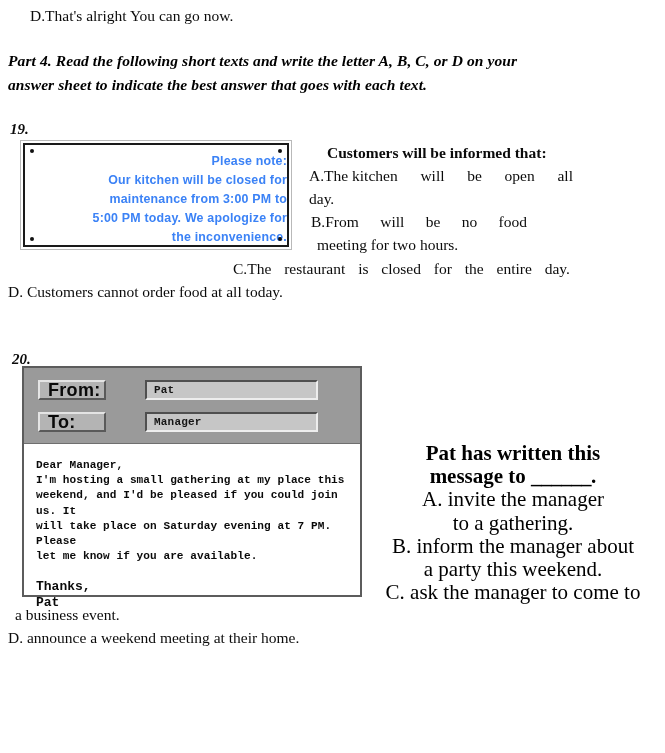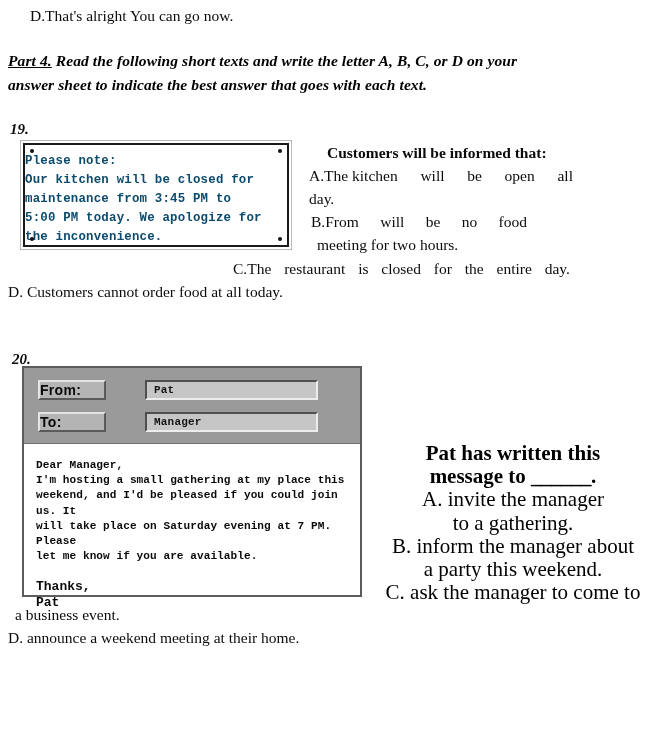--- a/index.html
+++ b/index.html
@@ -38,21 +38,20 @@
     left: 8px; top: 49px;
     width: 540px;
     white-space: normal;
     font-weight: bold;
     font-style: italic;
     font-size: 15.5px;
     line-height: 24px;
     letter-spacing: 0.1px;
   }
   #part4 .lbl {
-    text-decoration: underline;
     text-align: right;
   }
 
   
   .qnum {
     font-weight: bold;
     font-style: italic;
     font-size: 15px;
   }
   #q19-num { left: 10px; top: 118px; }
@@ -82,26 +81,26 @@
     width: 4px; height: 4px;
     background: #111111;
     border-radius: 50%;
   }
   .cd-tl { left: 5px;  top: 4px; }
   .cd-tr { right: 5px; top: 4px; }
   .cd-bl { left: 5px;  bottom: 4px; }
   .cd-br { right: 5px; bottom: 4px; }
 
   #notice-text {
-    font-family: Liberation Mono, monospace;
+    font-family: Liberation Sans, sans-serif;
     font-weight: bold;
     font-size: 12.4px;
     line-height: 19px;
-    text-align: left;
-    color: #0c4a6e;
+    text-align: right;
+    color: #3b82f6;
     letter-spacing: 0.2px;
   }
 
   
   #q19-head {
     left: 327px; top: 141px;
     font-weight: bold;
     font-size: 15.5px;
   }
   #q19-a {
@@ -156,24 +155,24 @@
     width: 68px;
     height: 20px;
     background: #b4b4b4;
     border-top: 2px solid #e4e4e4;
     border-left: 2px solid #e4e4e4;
     border-right: 2px solid #5a5a5a;
     border-bottom: 2px solid #5a5a5a;
     box-sizing: border-box;
     font-family: "Liberation Sans", sans-serif;
     font-weight: bold;
-    font-size: 14px;
+    font-size: 18px;
     line-height: 16px;
     color: #0a0a0a;
-    padding-left: 0;
+    padding-left: 8px;
     letter-spacing: 0.3px;
   }
   .field-input {
     position: absolute;
     left: 107px; top: 0;
     width: 173px;
     height: 20px;
     background: #c6c6c6;
     border-top: 2px solid #4f4f4f;
     border-left: 2px solid #4f4f4f;
@@ -241,21 +240,21 @@
 
 <div class="abs" id="notice-sign">
   <div id="notice-inner">
     <span class="corner-dot cd-tl"></span>
     <span class="corner-dot cd-tr"></span>
     <span class="corner-dot cd-bl"></span>
     <span class="corner-dot cd-br"></span>
     <div id="notice-text">
       <div>Please note:</div>
       <div>Our kitchen will be closed for</div>
-      <div>maintenance from 3:45 PM to</div>
+      <div>maintenance from 3:00 PM to</div>
       <div>5:00 PM today. We apologize for</div>
       <div>the inconvenience.</div>
     </div>
   </div>
 </div>
 
 <div class="abs txt bold" id="q19-head">Customers will be informed that:</div>
 
 <div class="abs txt just-row" id="q19-a">
   <span>A.The kitchen</span>

